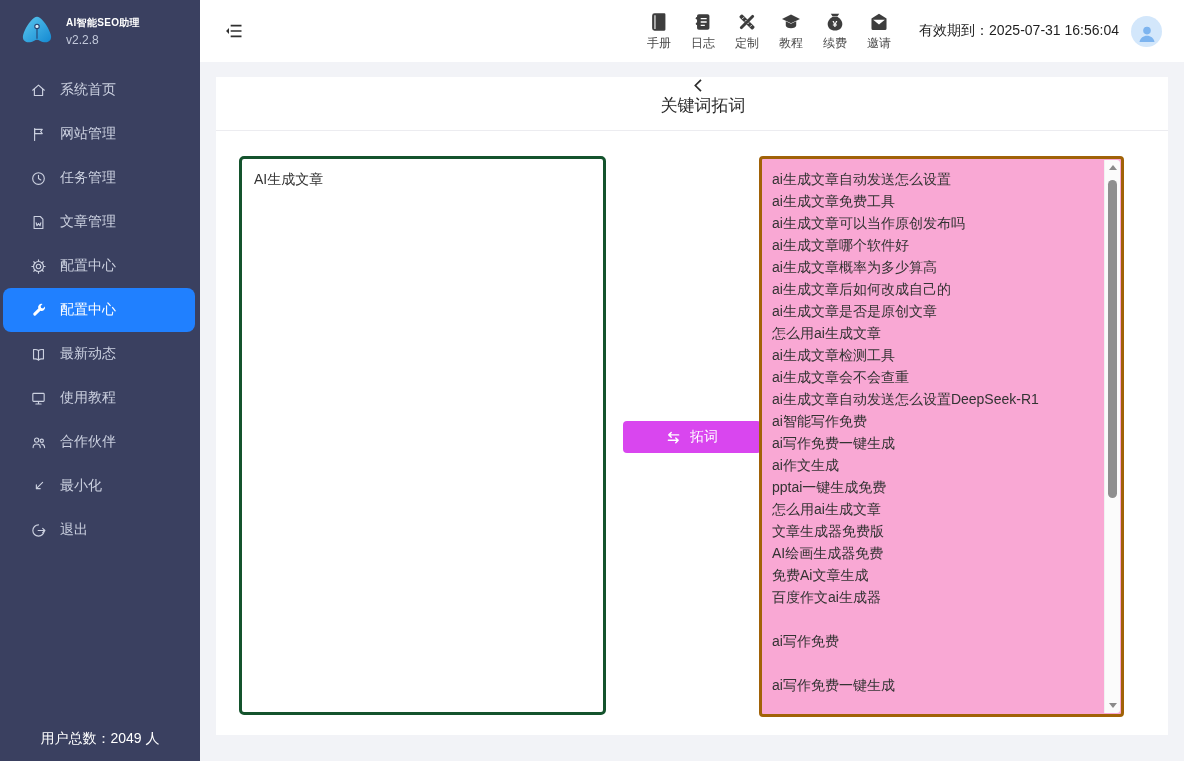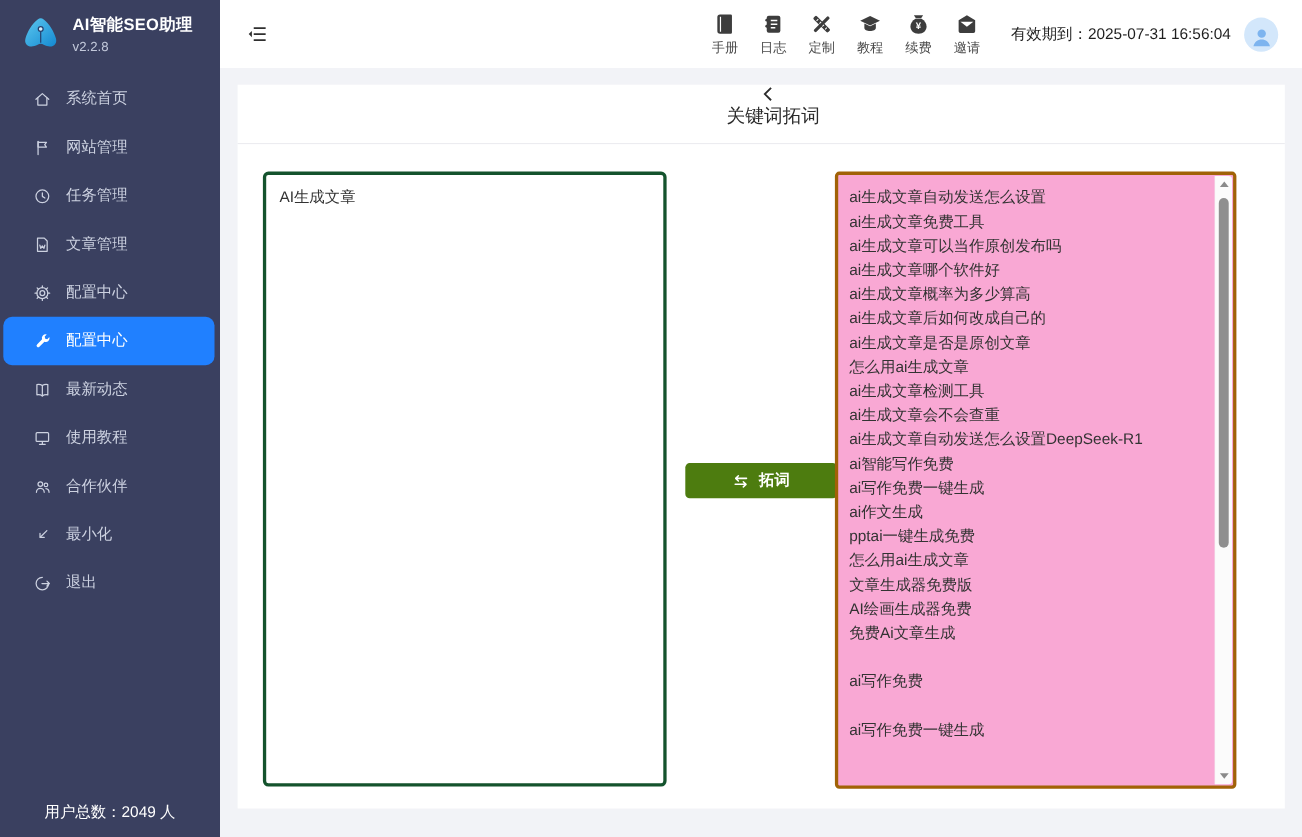--- a/index.html
+++ b/index.html
@@ -5,21 +5,21 @@
   * { margin:0; padding:0; box-sizing:border-box; }
   html,body { width:1184px; height:761px; }
   body { font-family:"Liberation Sans", sans-serif; overflow:hidden; }
   .app { position:relative; width:1184px; height:761px; background:#f2f3f7; overflow:hidden; }
 
   
   .sidebar { position:absolute; left:0; top:0; width:200px; height:761px; background:#3a4060; color:#ccd1e0; }
   .logo-row { display:flex; align-items:center; padding:8px 8px 4px 14px; }
   .logo-icon svg { width:46px; height:46px; display:block; }
   .logo-text { margin-left:6px; }
-  .logo-title { color:#ffffff; font-size:15px; font-weight:bold; letter-spacing:.3px; }
+  .logo-title { color:#ffffff; font-size:10px; font-weight:bold; letter-spacing:.3px; }
   .logo-version { color:#c2c8da; font-size:12px; margin-top:3px; }
   .nav { margin-top:10px; }
   .nav-item { display:flex; align-items:center; height:44px; padding-left:30px; font-size:14px; color:#ccd1e0; cursor:pointer; }
   .nav-item .ico { width:17px; height:17px; margin-right:13px; display:flex; align-items:center; }
   .nav-item .ico svg { width:100%; height:100%; }
   .nav-item.active { background:#2080ff; color:#ffffff; border-radius:8px; margin:0 5px 0 3px; padding-left:27px; }
   .user-count { position:absolute; bottom:13px; width:100%; text-align:center; color:#ffffff; font-size:14px; }
 
   
   .topbar { position:absolute; left:200px; top:0; width:984px; height:62px; background:#ffffff; display:flex; align-items:center; }
@@ -37,21 +37,21 @@
   
   .content { position:absolute; left:200px; top:62px; width:984px; height:699px; background:#f2f3f7; }
   .card { position:absolute; left:16px; top:15px; width:952px; height:658px; background:#ffffff; }
   .card-header { height:54px; display:flex; align-items:center; padding-left:22px; border-bottom:1px solid #ececf0;flex-direction:column; }
   .back-btn { width:17px; height:17px; color:#2c2c2c; margin-right:10px; cursor:pointer; }
   .back-btn svg { width:100%; height:100%; }
   .page-title { font-size:17px; color:#2b2b2b; font-weight:500; }
 
   .keyword-input { position:absolute; left:23px; top:79px; width:367px; height:559px; border:3px solid #14532d; border-radius:5px; padding:10px 12px; font-size:14px; color:#333333; resize:none; outline:none; font-family:"Liberation Sans", sans-serif; line-height:20px; background:#ffffff; }
 
-  .expand-btn { position:absolute; left:407px; top:344px; width:138px; height:32px; background:#4d7c0f; color:#ffffff; border:none; border-radius:4px; font-size:14px; display:flex; align-items:center; justify-content:center; gap:9px; cursor:pointer;font-weight:bold; }
+  .expand-btn { position:absolute; left:407px; top:344px; width:138px; height:32px; background:#d946ef; color:#ffffff; border:none; border-radius:4px; font-size:14px; display:flex; align-items:center; justify-content:center; gap:9px; cursor:pointer; }
   .expand-btn .ico { width:15px; height:15px; display:flex; }
   .expand-btn .ico svg { width:100%; height:100%; }
 
   .results-box { position:absolute; left:543px; top:79px; width:365px; height:561px; border:3px solid #a16207; border-radius:4px; background:#f9a8d4; }
   .results-list { position:absolute; left:0; top:0; right:17px; bottom:0; padding:9px 0 0 10px; overflow:hidden; }
   .result-item { font-size:14px; color:#333333; line-height:22px; height:22px; white-space:nowrap; overflow:hidden; }
 
   
   .scrollbar { position:absolute; top:1px; right:1px; bottom:1px; width:16px; background:#fbfbfb; border-left:1px solid #f1f1f1; border-radius:0 3px 3px 0; }
   .sb-btn { position:absolute; left:0; width:16px; height:15px; display:flex; align-items:center; justify-content:center; cursor:pointer; }
@@ -299,20 +299,21 @@
             <div class="result-item">ai生成文章会不会查重</div>
             <div class="result-item">ai生成文章自动发送怎么设置DeepSeek-R1</div>
             <div class="result-item">ai智能写作免费</div>
             <div class="result-item">ai写作免费一键生成</div>
             <div class="result-item">ai作文生成</div>
             <div class="result-item">pptai一键生成免费</div>
             <div class="result-item">怎么用ai生成文章</div>
             <div class="result-item">文章生成器免费版</div>
             <div class="result-item">AI绘画生成器免费</div>
             <div class="result-item">免费Ai文章生成</div>
+            <div class="result-item">百度作文ai生成器</div>
             <div class="result-item">&nbsp;</div>
             <div class="result-item">ai写作免费</div>
             <div class="result-item">&nbsp;</div>
             <div class="result-item">ai写作免费一键生成</div>
           </div>
         <div class="scrollbar">
           <div class="sb-btn sb-up">
               <span class="tri-up"></span>
             </div>
           <div class="sb-thumb"></div>

